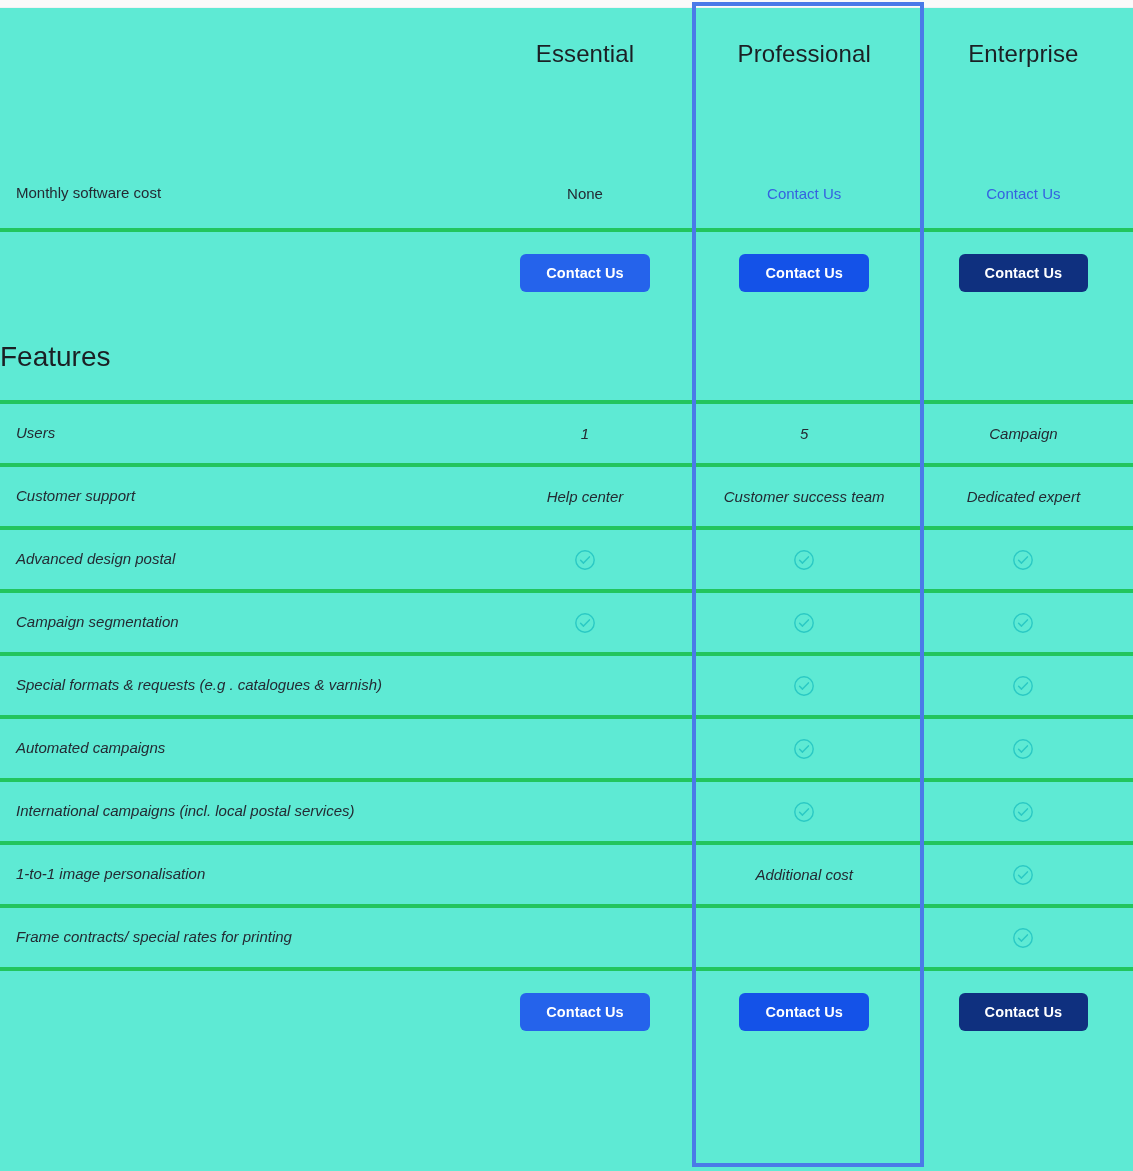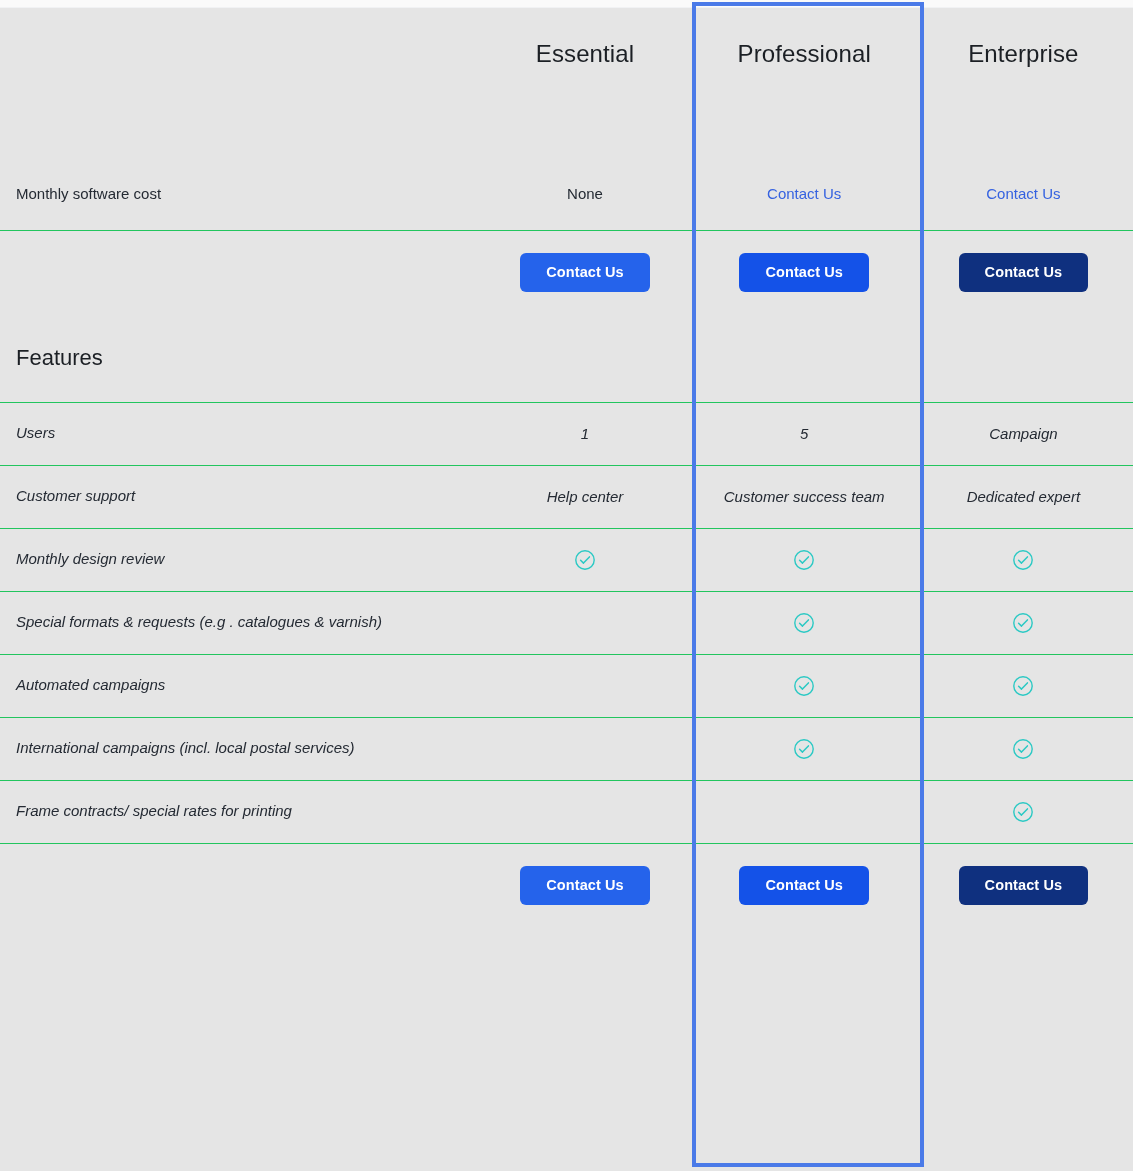--- a/index.html
+++ b/index.html
@@ -9,21 +9,21 @@
     height: 1171px;
     background: #ffffff;
     font-family: "Liberation Sans", sans-serif;
     -webkit-font-smoothing: antialiased;
   }
 
   #page {
     position: relative;
     width: 1133px;
     height: 1171px;
-    background: #e5e5e5;
+    background: #5eead4;
     overflow: hidden;
   }
 
   
   .top-band {
     position: absolute;
     top: 0; left: 0;
     width: 1133px;
     height: 8px;
     background: #fafafa;
@@ -51,21 +51,21 @@
     width: 1133px;
     border-collapse: collapse;
     table-layout: fixed;
   }
 
   col.c-feature { width: 475px; }
   col.c-plan    { width: 219px; }
 
   td, th { padding: 0; vertical-align: middle; }
 
-  .row-line > td { border-bottom: 1px solid #22c55e; }
+  .row-line > td { border-bottom: 4px solid #22c55e; }
 
   
   .feat {
     text-align: left;
     padding-left: 16px;
     font-size: 15px;
     color: #242a33;
     line-height: 1.35;
   }
 
@@ -114,22 +114,21 @@
     cursor: pointer;
     line-height: 1;
   }
   .btn-essential    { background: #2563eb; }
   .btn-professional { background: #1452e8; }
   .btn-enterprise   { background: #0f307f; }
 
   
   .section-row td { height: 88px; }
   .section-title {
-    padding-left: 16px;
-    font-size: 22px;
+    font-size: 28px;
     font-weight: 400;
     color: #1b1f24;
   }
 
   
   .f-row td { height: 63px; font-style: italic; }
 
   
   .check-icon {
     display: inline-block;
@@ -206,21 +205,36 @@
           <td class="val">5</td>
           <td class="val">Campaign</td>
         </tr>
         <tr class="f-row row-line">
           <td class="feat">Customer support</td>
           <td class="val">Help center</td>
           <td class="val">Customer success team</td>
           <td class="val">Dedicated expert</td>
         </tr>
         <tr class="f-row row-line">
-          <td class="feat">Monthly design review</td>
+          <td class="feat">Advanced design postal</td>
+          <td class="val"><span class="check-icon"><svg width="22" height="22" viewBox="0 0 22 22">
+                <circle cx="11" cy="11" r="9.2" fill="none" stroke="#2bc9c4" stroke-width="1.4"></circle>
+                <path d="M6.6 11.2 L9.5 14.1 L15.4 7.9" fill="none" stroke="#2bc9c4" stroke-width="1.5" stroke-linecap="round" stroke-linejoin="round"></path>
+              </svg></span></td>
+          <td class="val"><span class="check-icon"><svg width="22" height="22" viewBox="0 0 22 22">
+                <circle cx="11" cy="11" r="9.2" fill="none" stroke="#2bc9c4" stroke-width="1.4"></circle>
+                <path d="M6.6 11.2 L9.5 14.1 L15.4 7.9" fill="none" stroke="#2bc9c4" stroke-width="1.5" stroke-linecap="round" stroke-linejoin="round"></path>
+              </svg></span></td>
+          <td class="val"><span class="check-icon"><svg width="22" height="22" viewBox="0 0 22 22">
+                <circle cx="11" cy="11" r="9.2" fill="none" stroke="#2bc9c4" stroke-width="1.4"></circle>
+                <path d="M6.6 11.2 L9.5 14.1 L15.4 7.9" fill="none" stroke="#2bc9c4" stroke-width="1.5" stroke-linecap="round" stroke-linejoin="round"></path>
+              </svg></span></td>
+        </tr>
+        <tr class="f-row row-line">
+          <td class="feat">Campaign segmentation</td>
           <td class="val"><span class="check-icon"><svg width="22" height="22" viewBox="0 0 22 22">
                 <circle cx="11" cy="11" r="9.2" fill="none" stroke="#2bc9c4" stroke-width="1.4"></circle>
                 <path d="M6.6 11.2 L9.5 14.1 L15.4 7.9" fill="none" stroke="#2bc9c4" stroke-width="1.5" stroke-linecap="round" stroke-linejoin="round"></path>
               </svg></span></td>
           <td class="val"><span class="check-icon"><svg width="22" height="22" viewBox="0 0 22 22">
                 <circle cx="11" cy="11" r="9.2" fill="none" stroke="#2bc9c4" stroke-width="1.4"></circle>
                 <path d="M6.6 11.2 L9.5 14.1 L15.4 7.9" fill="none" stroke="#2bc9c4" stroke-width="1.5" stroke-linecap="round" stroke-linejoin="round"></path>
               </svg></span></td>
           <td class="val"><span class="check-icon"><svg width="22" height="22" viewBox="0 0 22 22">
                 <circle cx="11" cy="11" r="9.2" fill="none" stroke="#2bc9c4" stroke-width="1.4"></circle>
@@ -251,20 +265,29 @@
                 <path d="M6.6 11.2 L9.5 14.1 L15.4 7.9" fill="none" stroke="#2bc9c4" stroke-width="1.5" stroke-linecap="round" stroke-linejoin="round"></path>
               </svg></span></td>
         </tr>
         <tr class="f-row row-line">
           <td class="feat">International campaigns (incl. local postal services)</td>
           <td class="val empty-cell"></td>
           <td class="val"><span class="check-icon"><svg width="22" height="22" viewBox="0 0 22 22">
                 <circle cx="11" cy="11" r="9.2" fill="none" stroke="#2bc9c4" stroke-width="1.4"></circle>
                 <path d="M6.6 11.2 L9.5 14.1 L15.4 7.9" fill="none" stroke="#2bc9c4" stroke-width="1.5" stroke-linecap="round" stroke-linejoin="round"></path>
               </svg></span></td>
+          <td class="val"><span class="check-icon"><svg width="22" height="22" viewBox="0 0 22 22">
+                <circle cx="11" cy="11" r="9.2" fill="none" stroke="#2bc9c4" stroke-width="1.4"></circle>
+                <path d="M6.6 11.2 L9.5 14.1 L15.4 7.9" fill="none" stroke="#2bc9c4" stroke-width="1.5" stroke-linecap="round" stroke-linejoin="round"></path>
+              </svg></span></td>
+        </tr>
+        <tr class="f-row row-line">
+          <td class="feat">1-to-1 image personalisation</td>
+          <td class="val empty-cell"></td>
+          <td class="val">Additional cost</td>
           <td class="val"><span class="check-icon"><svg width="22" height="22" viewBox="0 0 22 22">
                 <circle cx="11" cy="11" r="9.2" fill="none" stroke="#2bc9c4" stroke-width="1.4"></circle>
                 <path d="M6.6 11.2 L9.5 14.1 L15.4 7.9" fill="none" stroke="#2bc9c4" stroke-width="1.5" stroke-linecap="round" stroke-linejoin="round"></path>
               </svg></span></td>
         </tr>
         <tr class="f-row row-line">
           <td class="feat">Frame contracts/ special rates for printing</td>
           <td class="val empty-cell"></td>
           <td class="val empty-cell"></td>
           <td class="val"><span class="check-icon"><svg width="22" height="22" viewBox="0 0 22 22">

